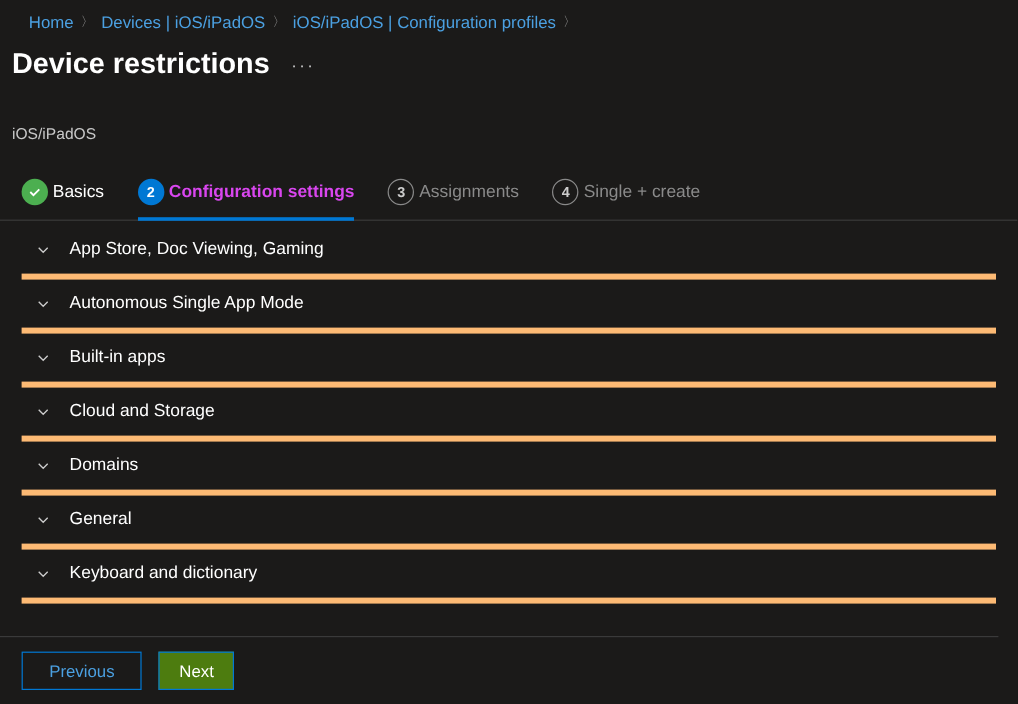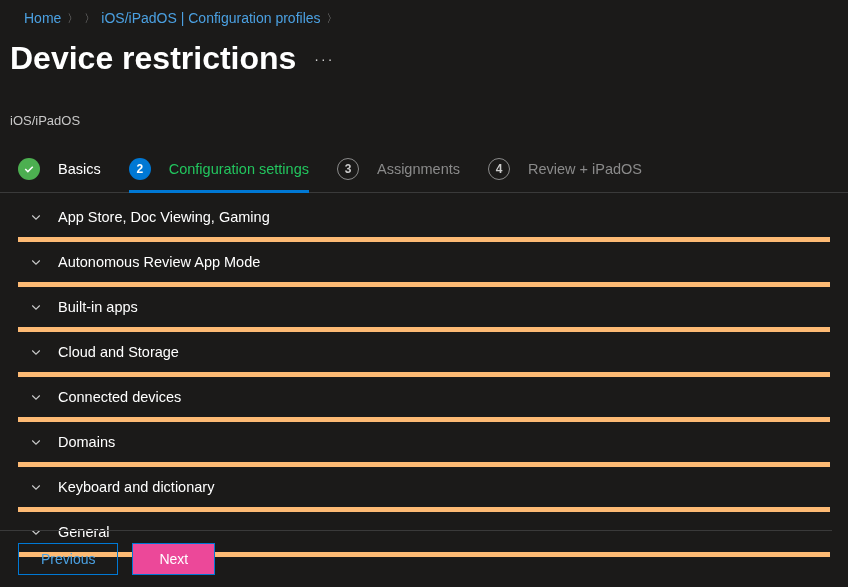--- a/index.html
+++ b/index.html
@@ -31,21 +31,21 @@
       color: #8a8a8a;
       font-size: 11px;
     }
     .title-row {
       padding: 6px 10px 2px 10px;
       display: flex;
       align-items: center;
       gap: 18px;
     }
     .title-row h1 {
-      font-size: 32px;
+      font-size: 24px;
       font-weight: 600;
       text-align: center;
     }
     .title-row .dots {
       color: #d0d0d0;
       letter-spacing: 2px;
       font-size: 14px;
       cursor: pointer;
     }
     .subtitle {
@@ -57,21 +57,21 @@
     .tabs {
       display: flex;
       align-items: center;
       gap: 28px;
       padding: 0 18px;
       border-bottom: 1px solid #3a3a3a;
     }
     .tab {
       display: flex;
       align-items: center;
-      gap: 18px;
+      gap: 4px;
       padding: 12px 0;
       font-size: 14.5px;
       color: #8a8a8a;
       cursor: pointer;
       position: relative;
     }
     .tab .step-circle {
       width: 22px;
       height: 22px;
       border-radius: 50%;
@@ -94,22 +94,22 @@
     }
     .tab.done .tab-label {
       color: #ffffff;
     }
     .tab.active .step-circle {
       background: #0078d4;
       border: none;
       color: #fff;
     }
     .tab.active .tab-label {
-      color: #22c55e;
-      font-weight: 400;
+      color: #d946ef;
+      font-weight: 700;
     }
     .tab.active::after {
       content: "";
       position: absolute;
       left: 0;
       right: 0;
       bottom: -1px;
       height: 3px;
       background: #0078d4;
     }
@@ -153,32 +153,33 @@
     .btn {
       padding: 7px 22px;
       font-size: 14px;
       border: 1px solid #0078d4;
       background: transparent;
       color: #4ba0e1;
       cursor: pointer;
       font-family: inherit;
     }
     .btn.primary {
-      background: #ec4899;
+      background: #4d7c0f;
       color: #ffffff;
       border-color: #0078d4;
-      padding: 7px 26px;
+      padding: 7px 16px;
     }
   </style>
 </head>
 <body>
 
 <nav class="breadcrumb">
   <a>Home</a>
   <span class="chev">〉</span>
+  <a>Devices | iOS/iPadOS</a>
   <span class="chev">〉</span>
   <a>iOS/iPadOS | Configuration profiles</a>
   <span class="chev">〉</span>
 </nav>
 
 <div class="title-row">
   <h1>Device restrictions</h1>
   <span class="dots">···</span>
 </div>
 <div class="subtitle">iOS/iPadOS</div>
@@ -195,40 +196,40 @@
   <div class="tab active">
     <span class="step-circle">2</span>
     <span class="tab-label">Configuration settings</span>
   </div>
   <div class="tab">
     <span class="step-circle">3</span>
     <span class="tab-label">Assignments</span>
   </div>
   <div class="tab">
     <span class="step-circle">4</span>
-    <span class="tab-label">Review + iPadOS</span>
+    <span class="tab-label">Single + create</span>
   </div>
 </div>
 
 <div class="accordion">
   <div class="acc-item">
     <span class="chevron">
         <svg viewBox="0 0 16 16">
           <path d="M3 6 L8 11 L13 6"></path>
         </svg>
       </span>
     <span>App Store, Doc Viewing, Gaming</span>
   </div>
   <div class="acc-item">
     <span class="chevron">
         <svg viewBox="0 0 16 16">
           <path d="M3 6 L8 11 L13 6"></path>
         </svg>
       </span>
-    <span>Autonomous Review App Mode</span>
+    <span>Autonomous Single App Mode</span>
   </div>
   <div class="acc-item">
     <span class="chevron">
         <svg viewBox="0 0 16 16">
           <path d="M3 6 L8 11 L13 6"></path>
         </svg>
       </span>
     <span>Built-in apps</span>
   </div>
   <div class="acc-item">
@@ -238,44 +239,36 @@
         </svg>
       </span>
     <span>Cloud and Storage</span>
   </div>
   <div class="acc-item">
     <span class="chevron">
         <svg viewBox="0 0 16 16">
           <path d="M3 6 L8 11 L13 6"></path>
         </svg>
       </span>
-    <span>Connected devices</span>
-  </div>
-  <div class="acc-item">
-    <span class="chevron">
-        <svg viewBox="0 0 16 16">
-          <path d="M3 6 L8 11 L13 6"></path>
-        </svg>
-      </span>
     <span>Domains</span>
   </div>
   <div class="acc-item">
     <span class="chevron">
         <svg viewBox="0 0 16 16">
           <path d="M3 6 L8 11 L13 6"></path>
         </svg>
       </span>
+    <span>General</span>
+  </div>
+  <div class="acc-item">
+    <span class="chevron">
+        <svg viewBox="0 0 16 16">
+          <path d="M3 6 L8 11 L13 6"></path>
+        </svg>
+      </span>
     <span>Keyboard and dictionary</span>
-  </div>
-  <div class="acc-item">
-    <span class="chevron">
-        <svg viewBox="0 0 16 16">
-          <path d="M3 6 L8 11 L13 6"></path>
-        </svg>
-      </span>
-    <span>General</span>
   </div>
 </div>
 
 <div class="footer">
   <button class="btn">Previous</button>
   <button class="btn primary">Next</button>
 </div>
 
 </body></html>

